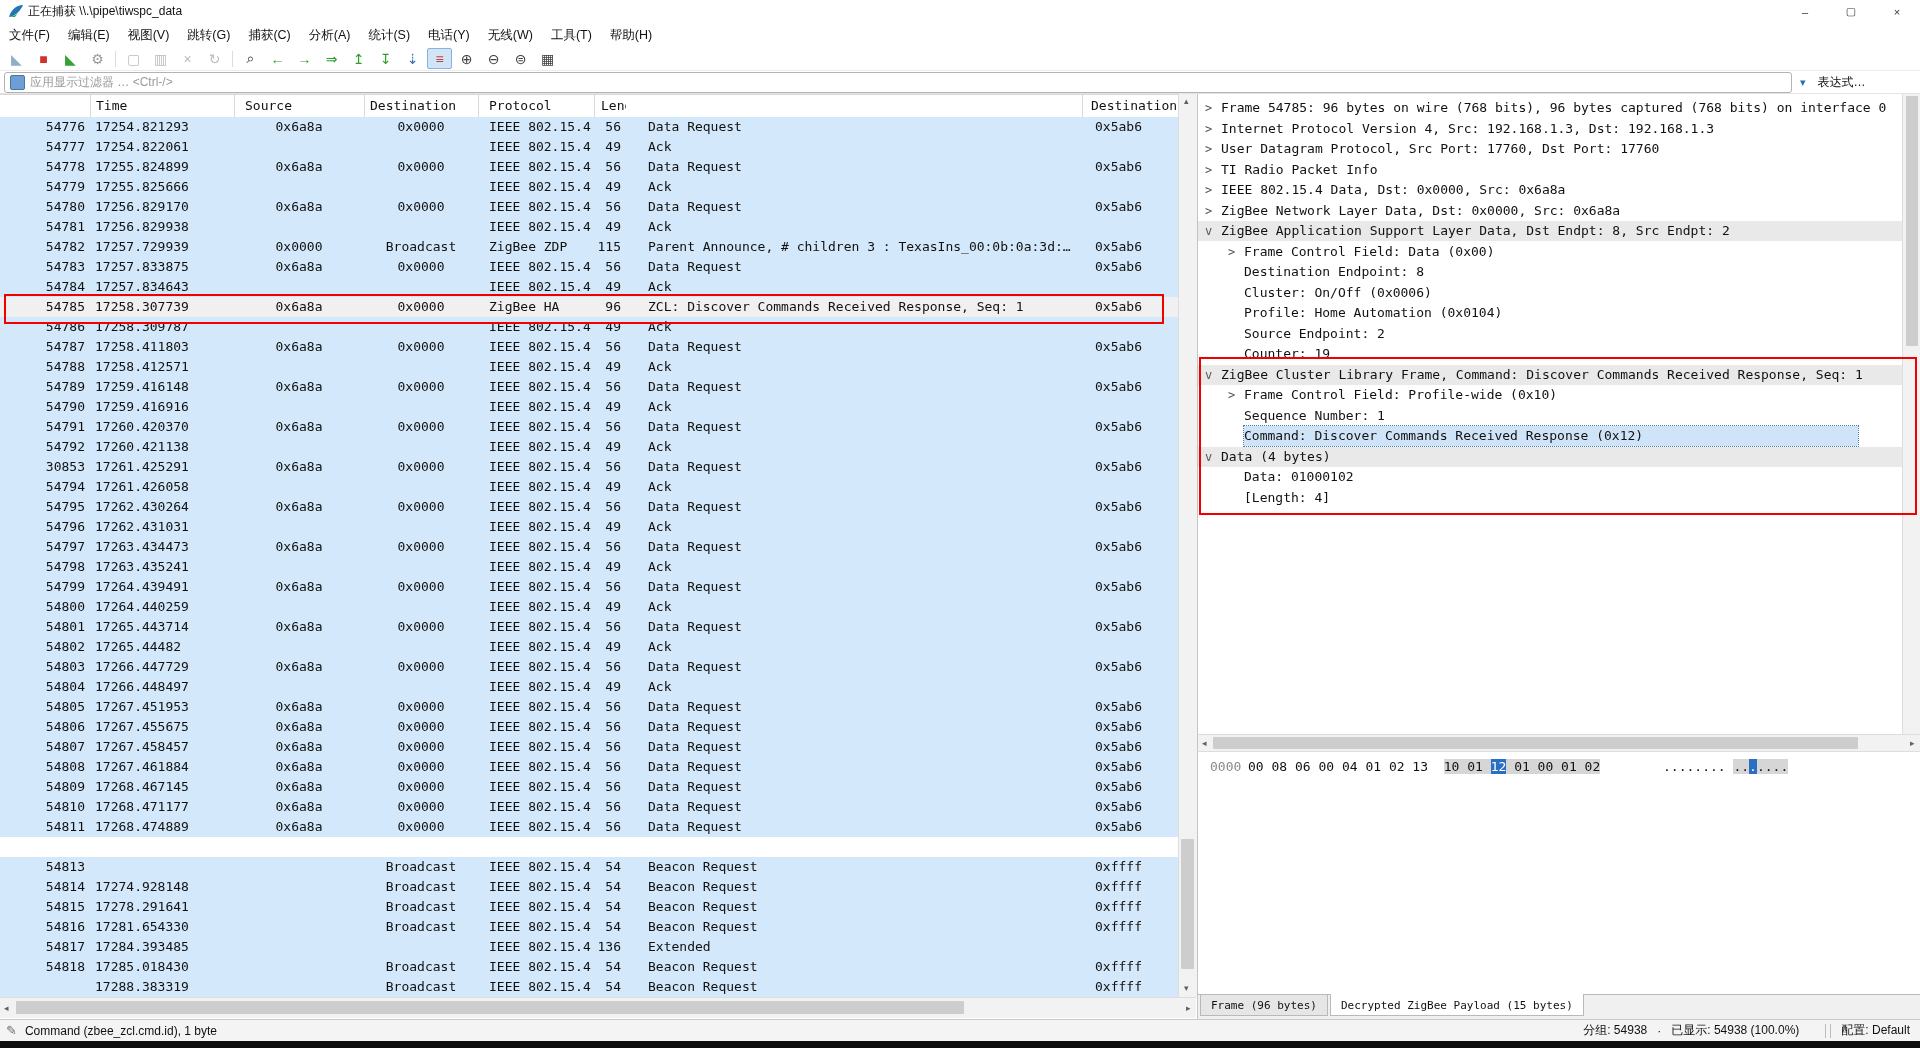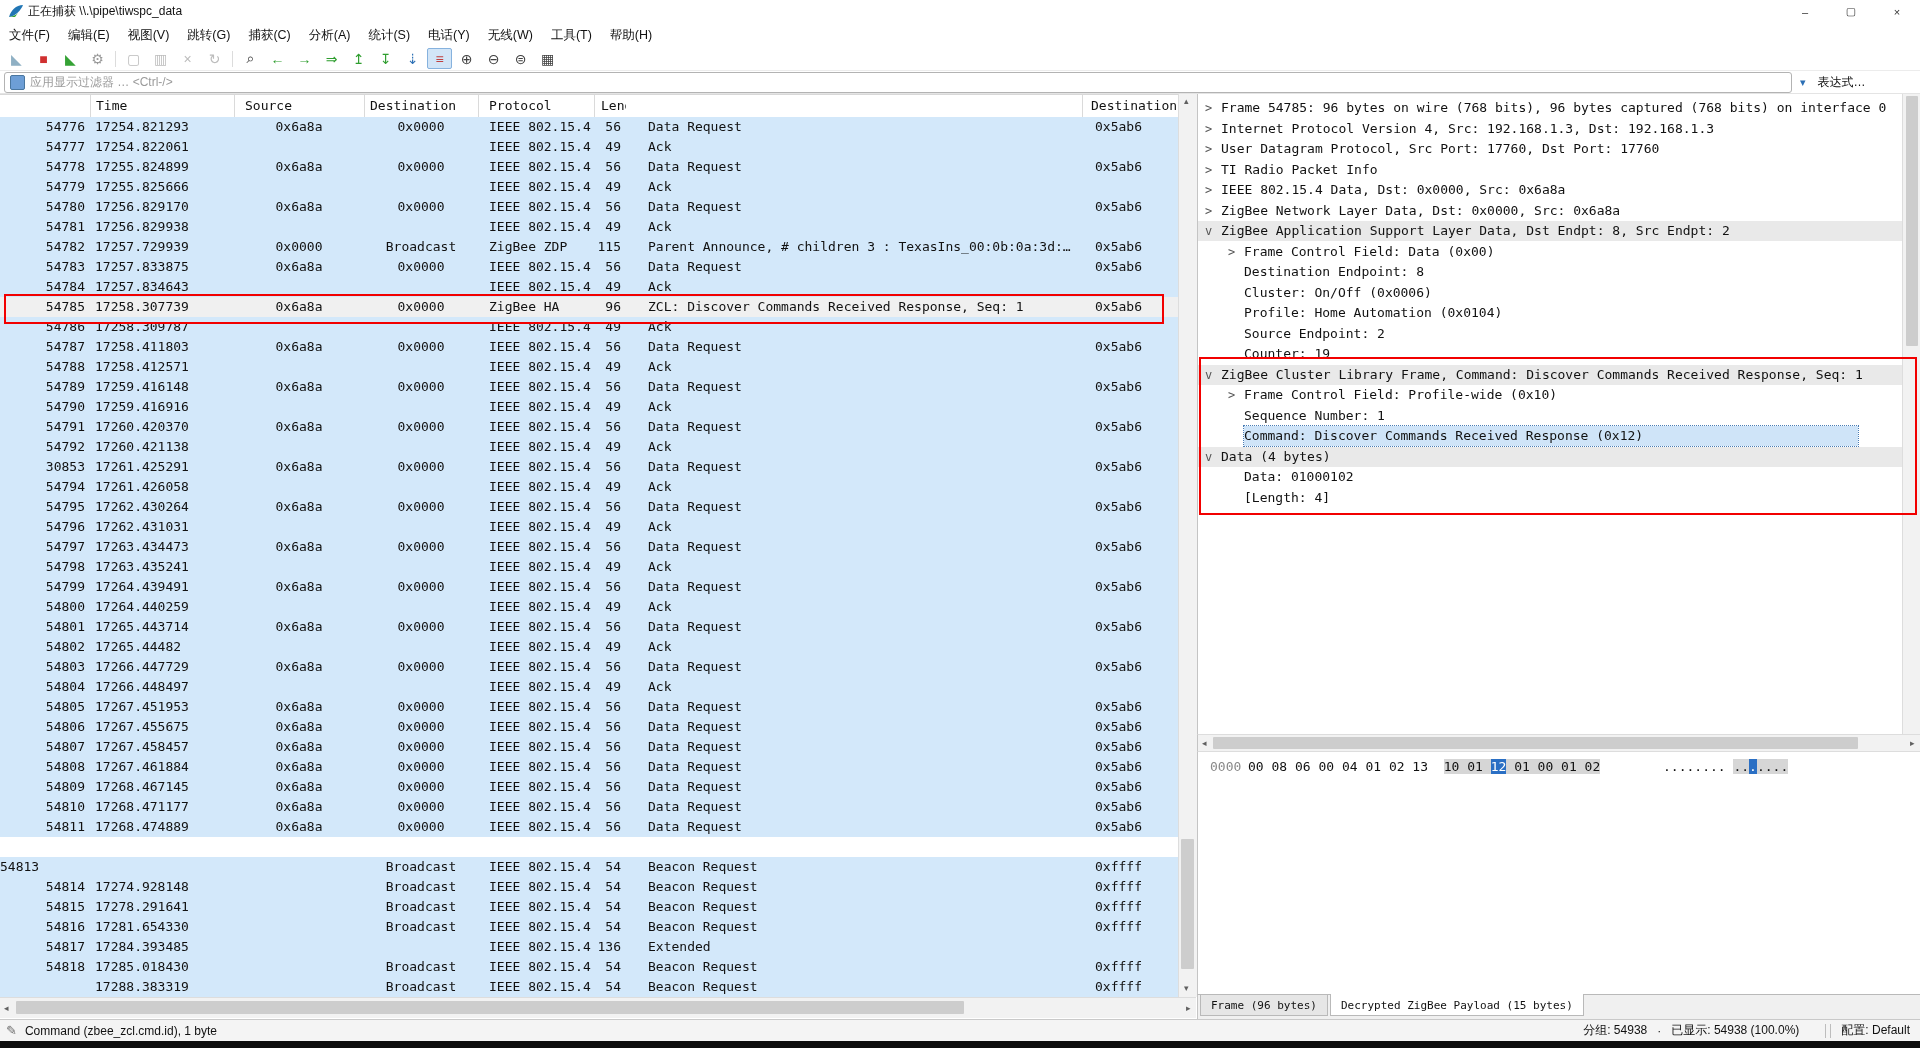--- a/index.html
+++ b/index.html
@@ -486,21 +486,21 @@
         <div class="pcell" style="left: 0px; width: 90px; text-align: right; padding-right: 5px;">54812</div>
         <div class="pcell" style="left: 90px; width: 144px; padding-left: 5px;">17268.477994</div>
         <div class="pcell" style="left: 234px; width: 130px; text-align: center;">0x6a8a</div>
         <div class="pcell" style="left: 364px; width: 114px; text-align: center;">0x0000</div>
         <div class="pcell" style="left: 478px; width: 116px; padding-left: 11px;">IEEE 802.15.4</div>
         <div class="pcell" style="left: 594px; width: 32px; text-align: right; padding-right: 5px;">56</div>
         <div class="pcell" style="left: 626px; width: 456px; padding-left: 22px;">Data Request</div>
         <div class="pcell" style="left: 1082px; width: 96px; padding-left: 13px;">0x5ab6</div>
       </div>
       <div class="prow" style="top: 740px;">
-        <div class="pcell" style="left: 0px; width: 90px; text-align: left; padding-right: 5px;">54813</div>
+        <div class="pcell" style="left: 0px; width: 90px; text-align: right; padding-right: 5px;">54813</div>
         <div class="pcell" style="left: 90px; width: 144px; padding-left: 5px; margin-top: 20px;">17271.566932</div>
         <div class="pcell" style="left: 364px; width: 114px; text-align: center;">Broadcast</div>
         <div class="pcell" style="left: 478px; width: 116px; padding-left: 11px;">IEEE 802.15.4</div>
         <div class="pcell" style="left: 594px; width: 32px; text-align: right; padding-right: 5px;">54</div>
         <div class="pcell" style="left: 626px; width: 456px; padding-left: 22px;">Beacon Request</div>
         <div class="pcell" style="left: 1082px; width: 96px; padding-left: 13px;">0xffff</div>
       </div>
       <div class="prow" style="top: 760px;">
         <div class="pcell" style="left: 0px; width: 90px; text-align: right; padding-right: 5px;">54814</div>
         <div class="pcell" style="left: 90px; width: 144px; padding-left: 5px;">17274.928148</div>

